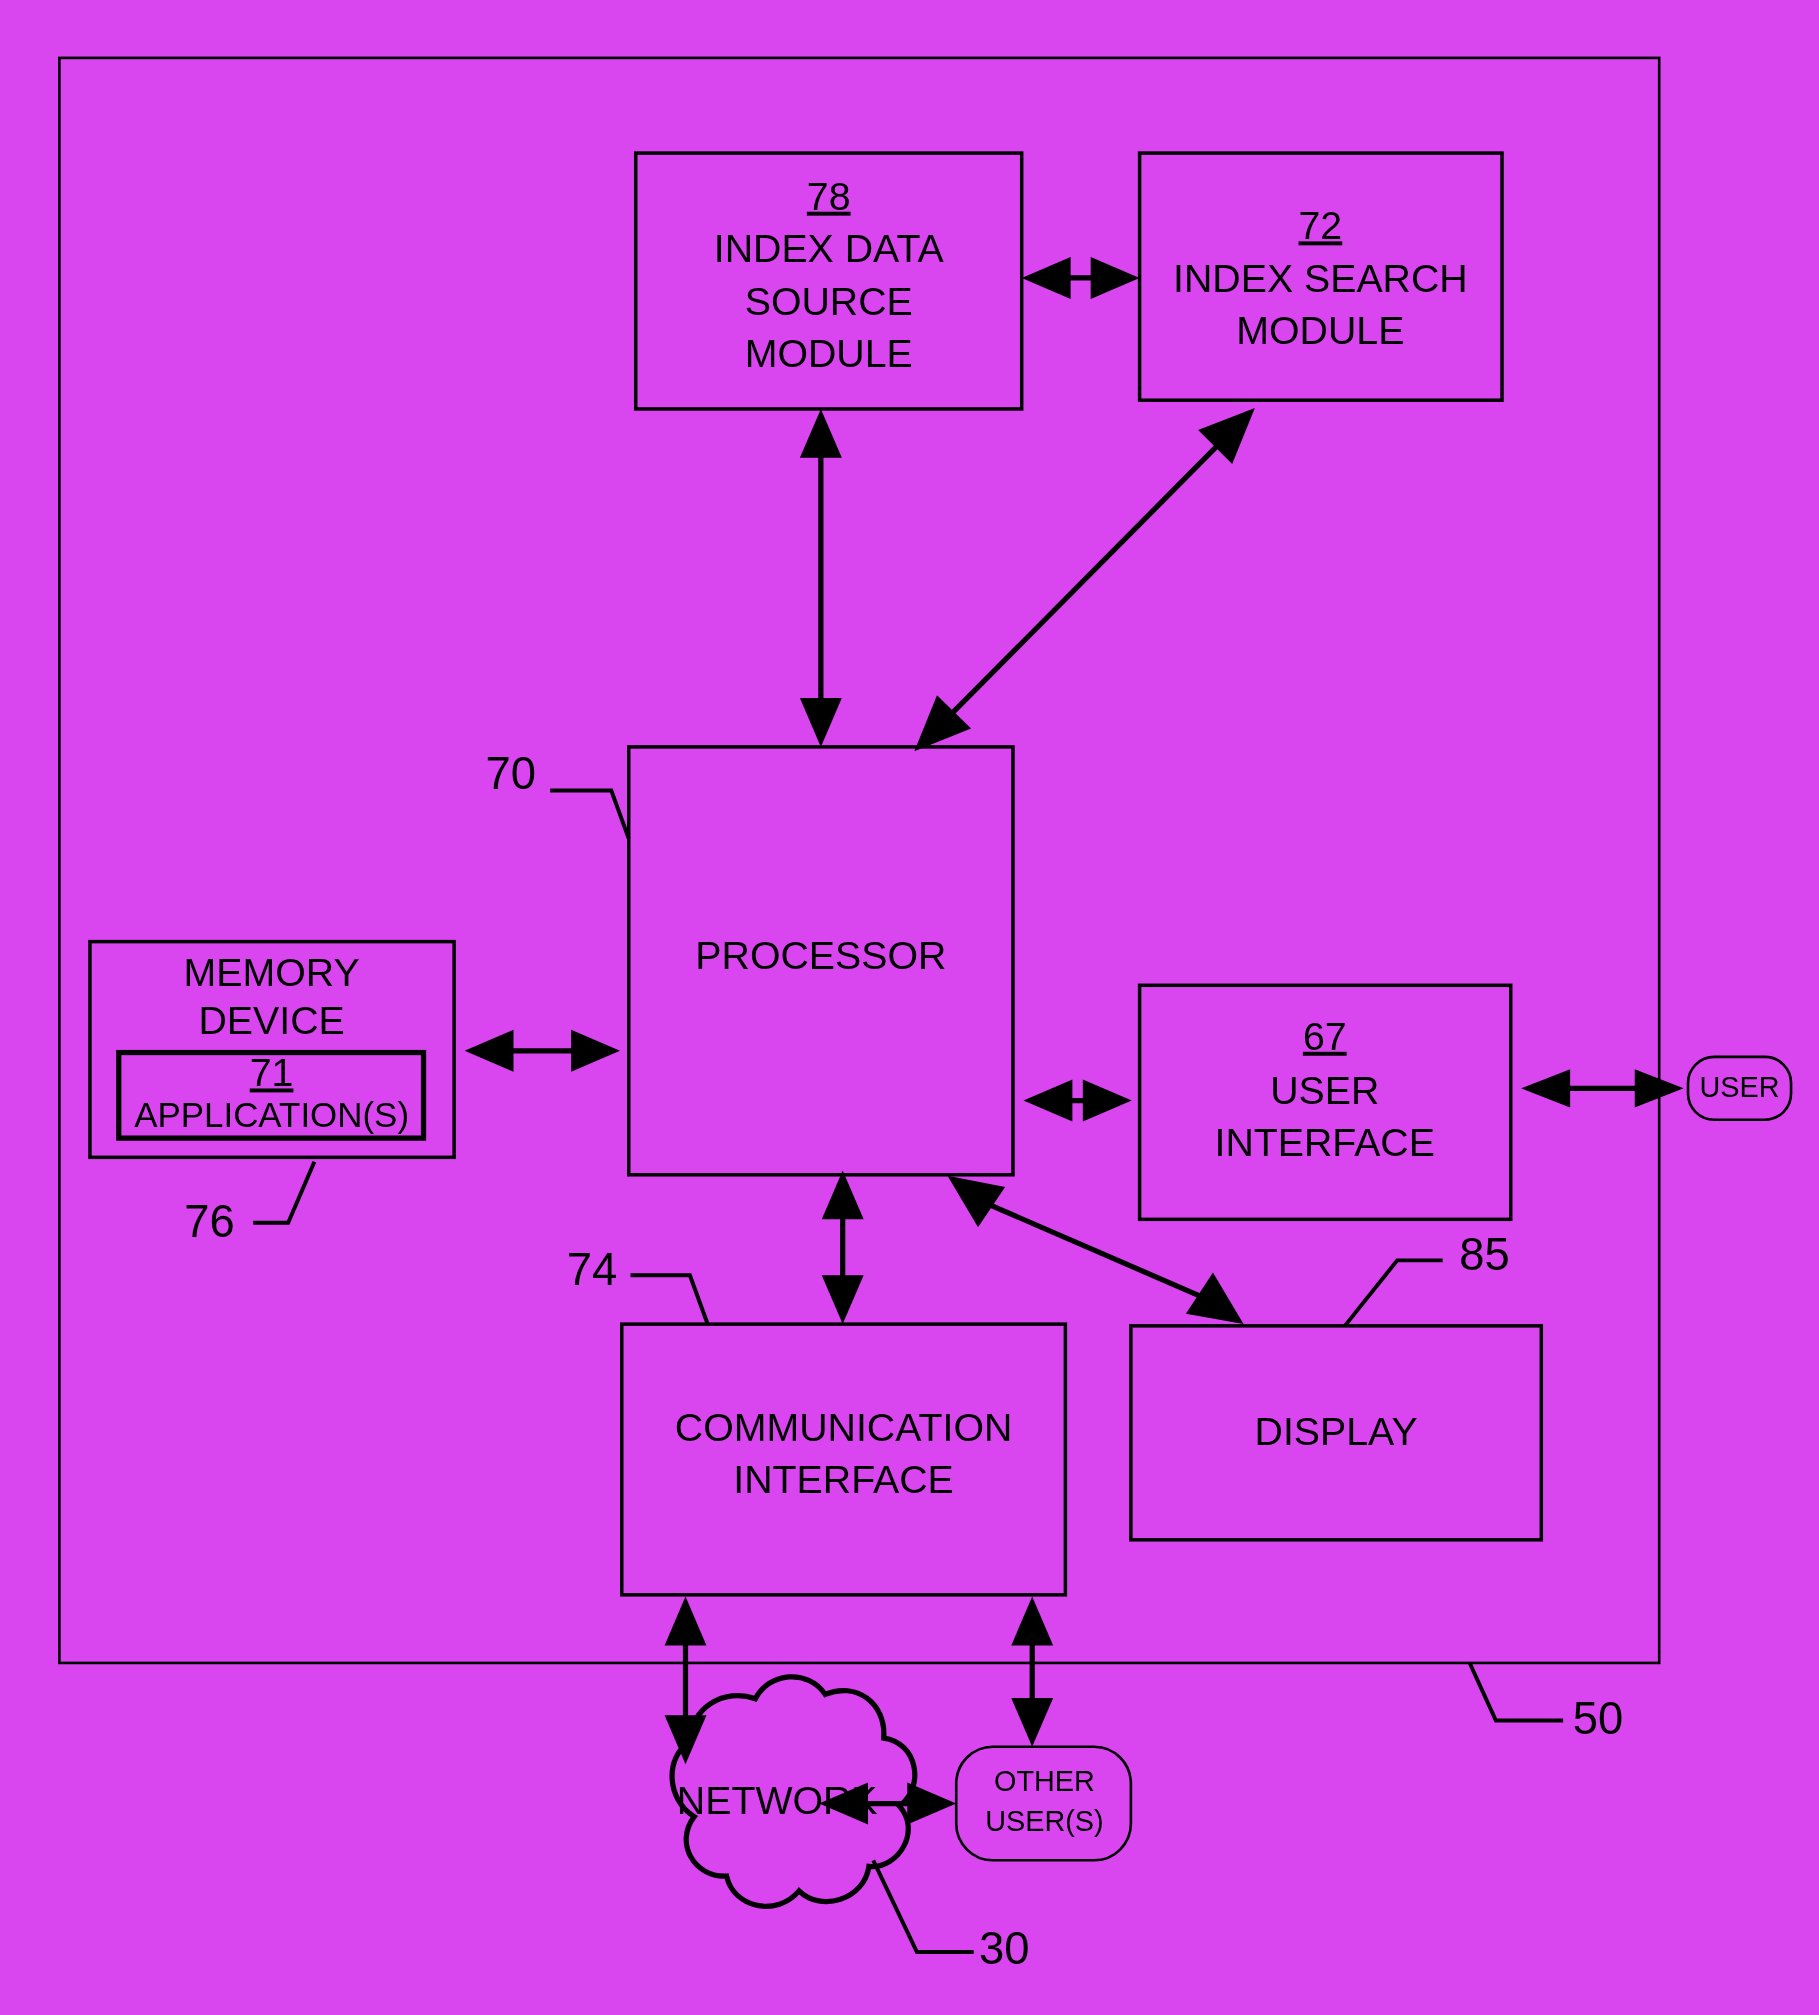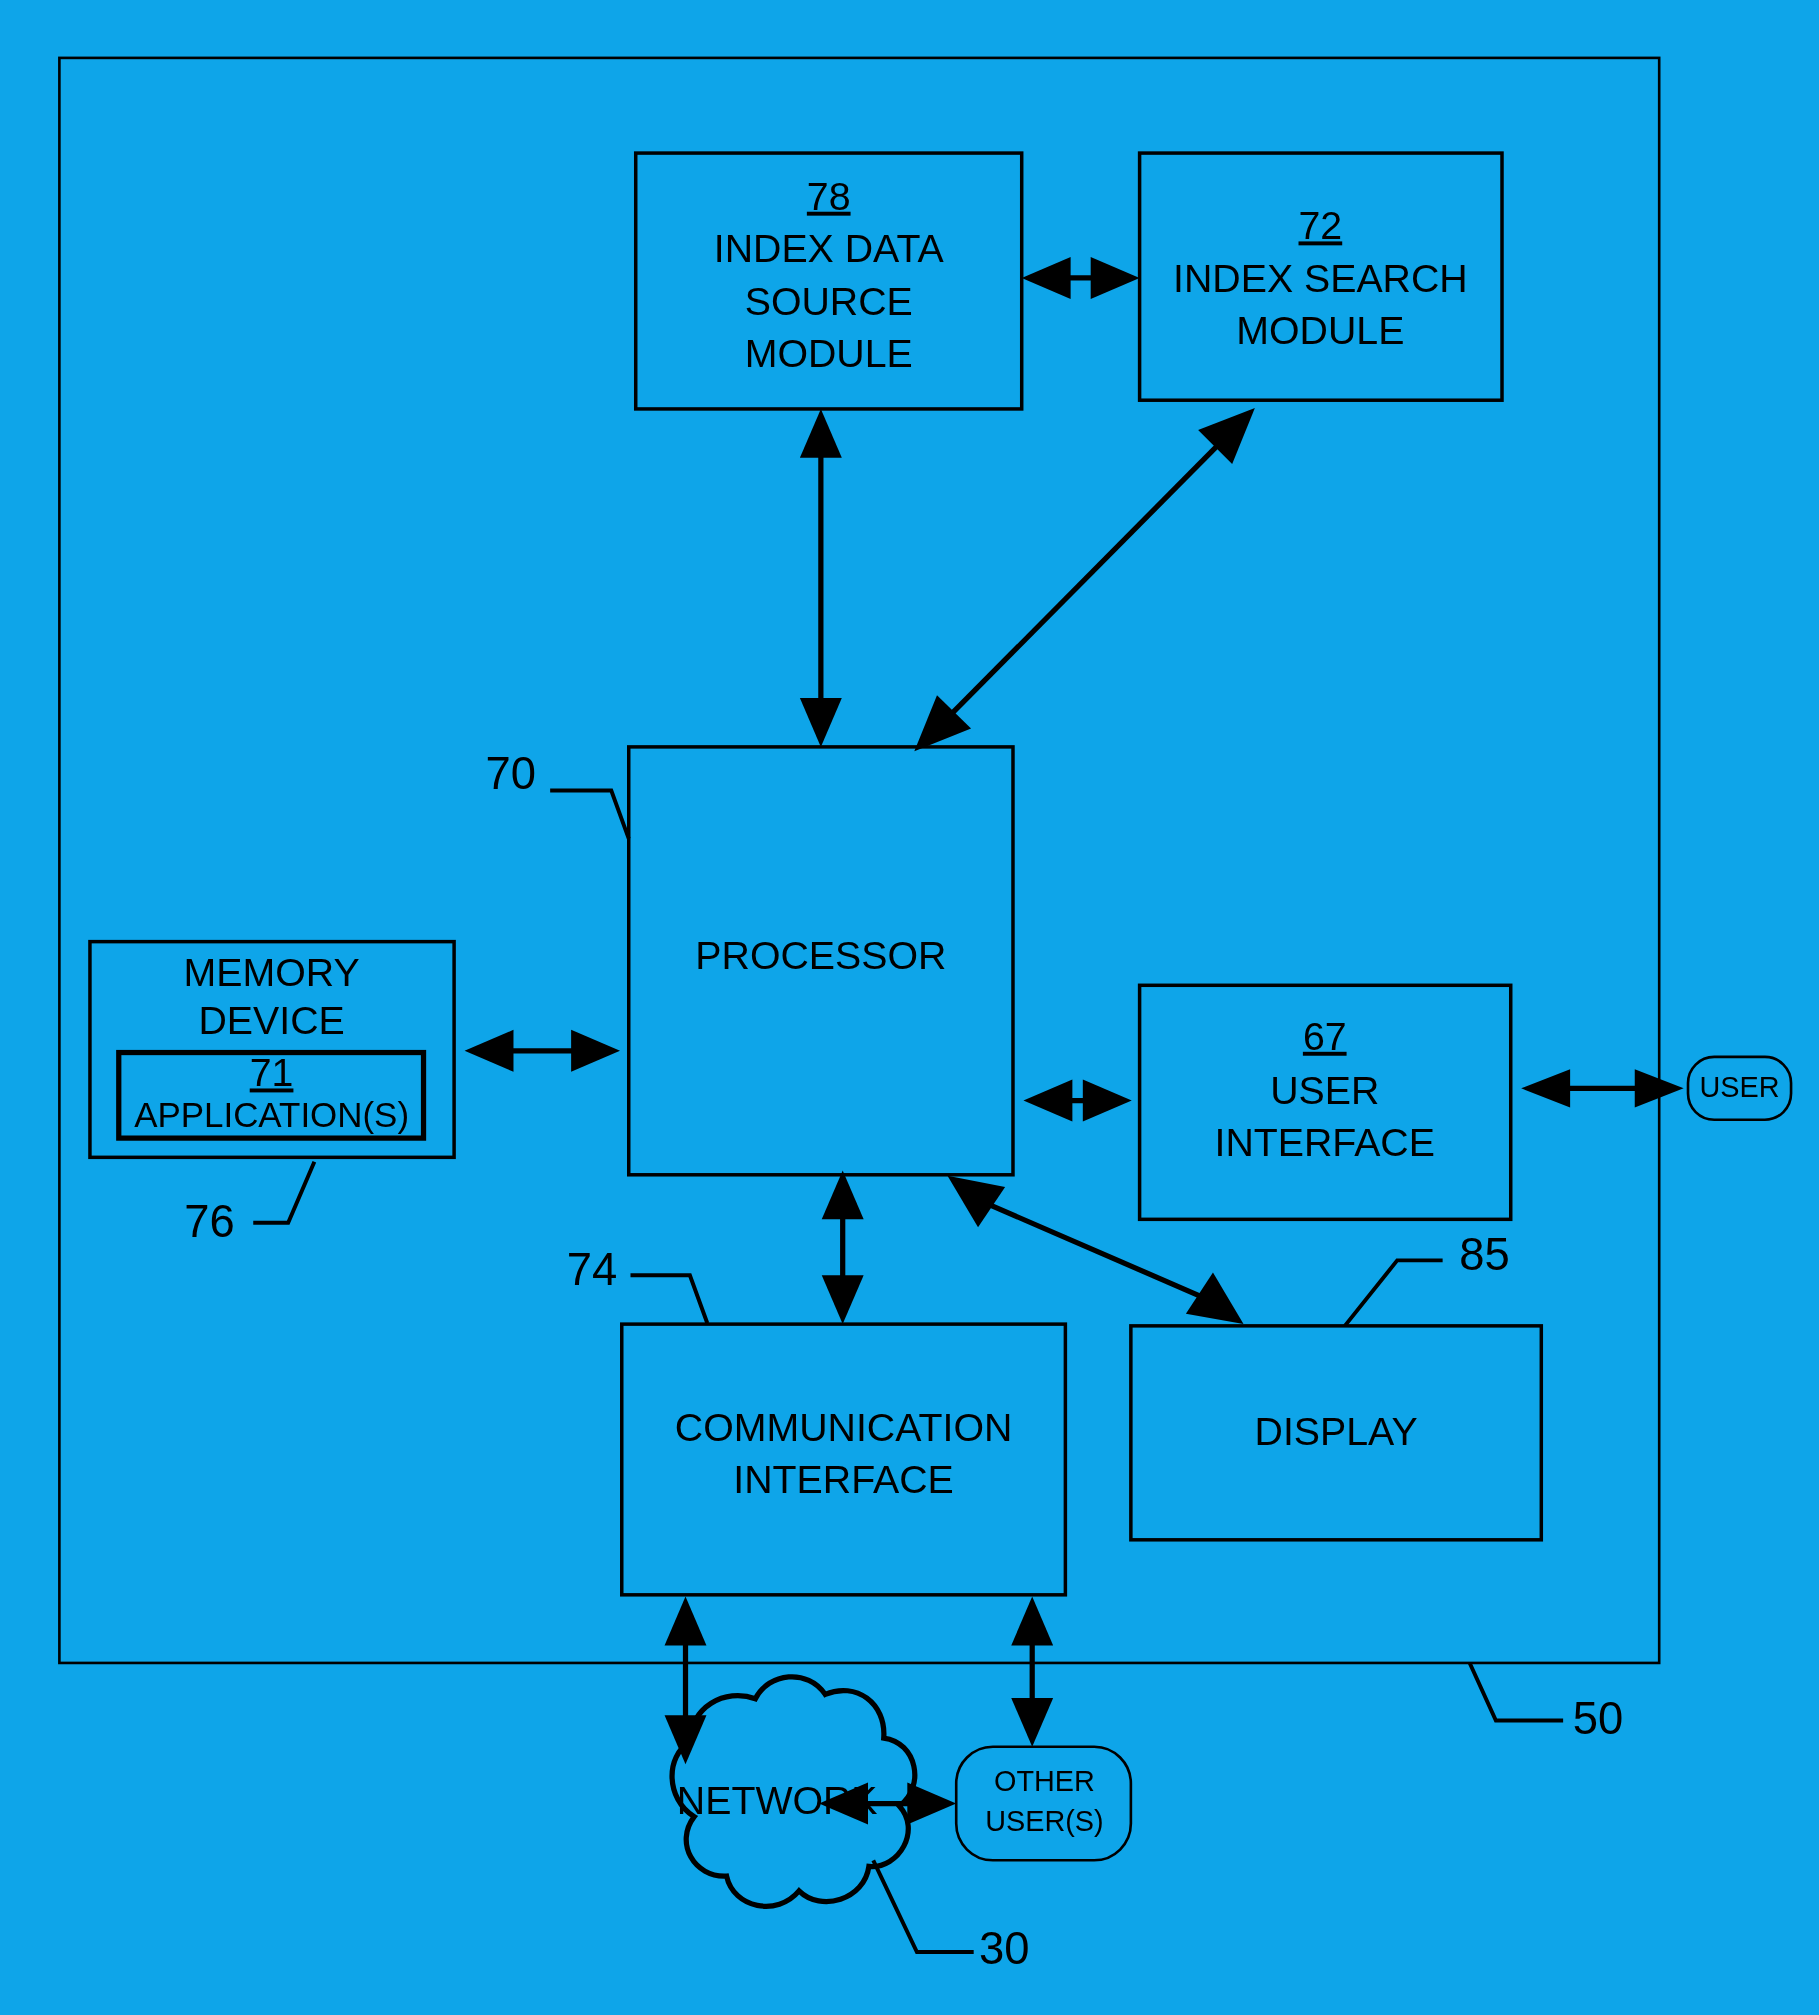--- a/index.html
+++ b/index.html
@@ -4,21 +4,21 @@
 <style>
   html, body {
     margin: 0;
     padding: 0;
     background: #ffffff;
   }
   #stage {
     position: relative;
     width: 1819px;
     height: 2016px;
-    background: #0ea5e9;
+    background: #d946ef;
     font-family: "Liberation Sans", sans-serif;
   }
   svg.diagram {
     position: absolute;
     left: 0;
     top: 0;
     width: 1819px;
     height: 2016px;
     display: block;
   }

